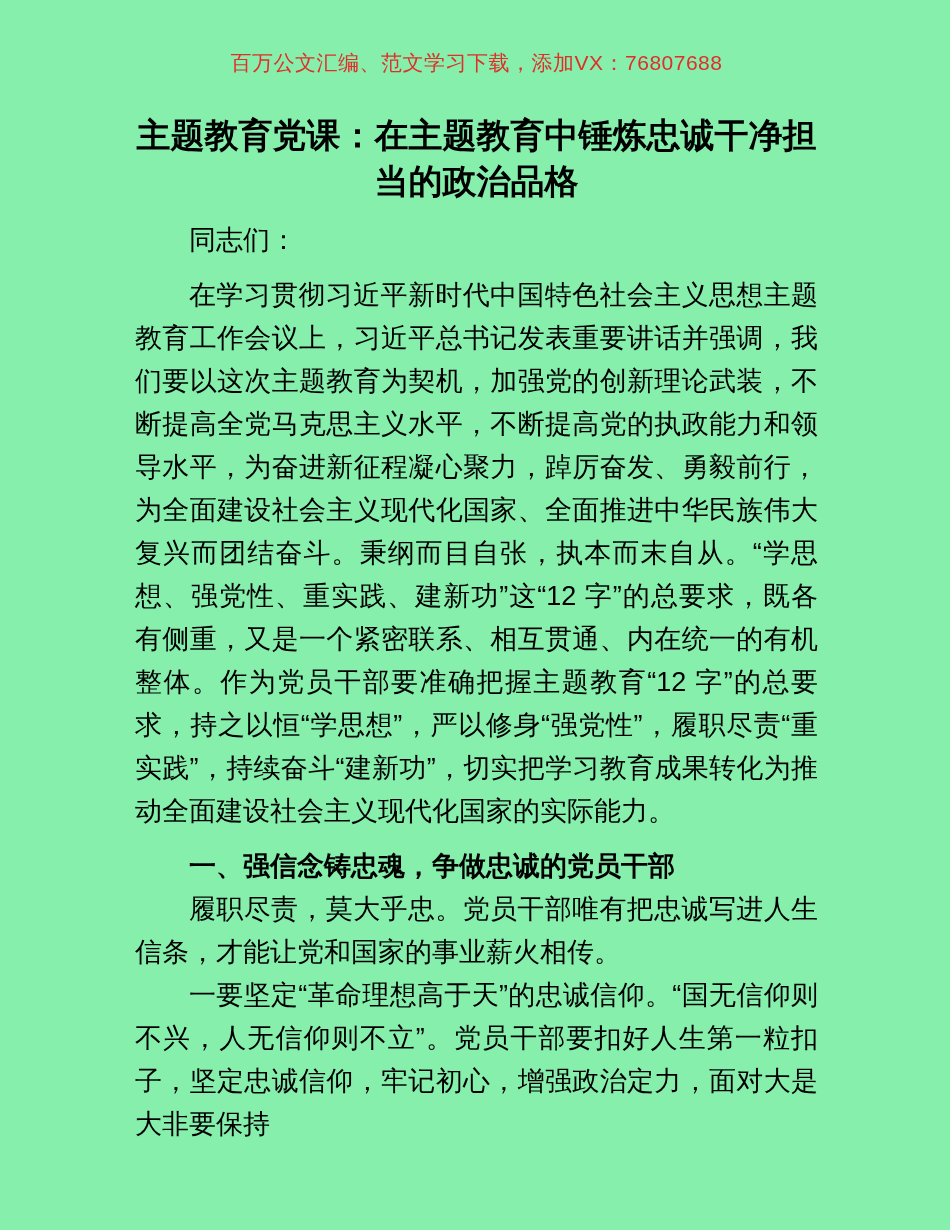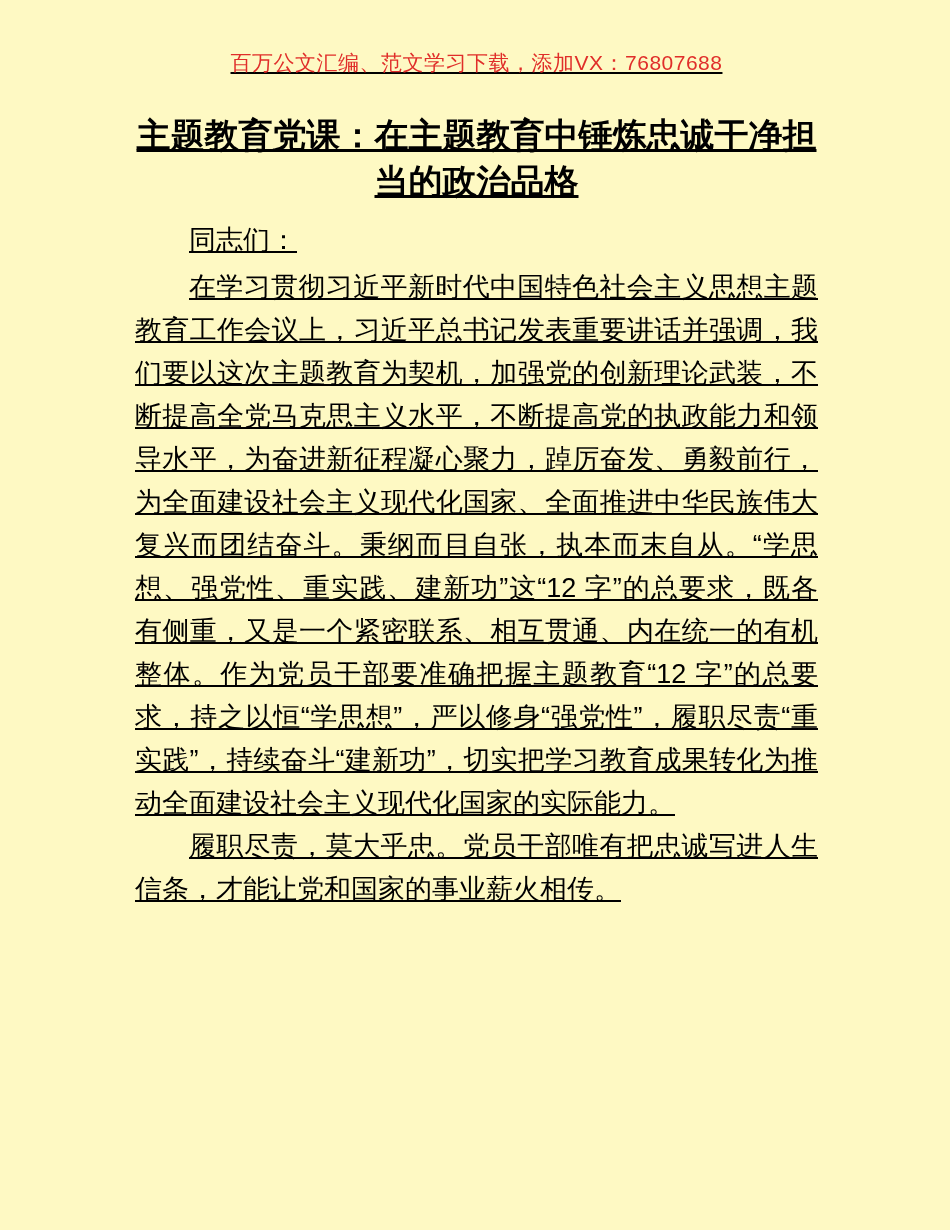--- a/index.html
+++ b/index.html
@@ -28,21 +28,21 @@
   }
   .doc-title {
     margin: 36px 0 15px 0;
     font-size: 34px;
     font-weight: 700;
     line-height: 46px;
     text-align: center;
     color: #000000;
   }
   .salutation {
-    margin: 8px 0 4px 0;
+    margin: 8px 0 12px 0;
     font-size: 27px;
     line-height: 43px;
     text-indent: 2em;
   }
   .body-para {
     margin: 0 0 0 0;
     font-size: 27px;
     line-height: 43px;
     text-indent: 2em;
     text-align: justify;
@@ -52,27 +52,29 @@
     margin: 12px 0 0 0;
     font-size: 27px;
     line-height: 43px;
     text-indent: 2em;
     font-weight: 700;
   }
 </style>
 </head>
 <body>
 
-<div class="page" style="background: #fef9c3; text-decoration: underline;">
+<div class="page" style="background: #86efac;">
 
   <div class="header-note" style="color: rgb(224, 46, 42);">百万公文汇编、范文学习下载，添加VX：76807688</div>
 
   <h1 class="doc-title">主题教育党课：在主题教育中锤炼忠诚干净担当的政治品格</h1>
 
   <p class="salutation">同志们：</p>
 
   <p class="body-para">在学习贯彻习近平新时代中国特色社会主义思想主题教育工作会议上，习近平总书记发表重要讲话并强调，我们要以这次主题教育为契机，加强党的创新理论武装，不断提高全党马克思主义水平，不断提高党的执政能力和领导水平，为奋进新征程凝心聚力，踔厉奋发、勇毅前行，为全面建设社会主义现代化国家、全面推进中华民族伟大复兴而团结奋斗。秉纲而目自张，执本而末自从。“学思想、强党性、重实践、建新功”这“12 字”的总要求，既各有侧重，又是一个紧密联系、相互贯通、内在统一的有机整体。作为党员干部要准确把握主题教育“12 字”的总要求，持之以恒“学思想”，严以修身“强党性”，履职尽责“重实践”，持续奋斗“建新功”，切实把学习教育成果转化为推动全面建设社会主义现代化国家的实际能力。</p>
 
+  <h2 class="section-heading">一、强信念铸忠魂，争做忠诚的党员干部</h2>
 
   <p class="body-para">履职尽责，莫大乎忠。党员干部唯有把忠诚写进人生信条，才能让党和国家的事业薪火相传。</p>
 
+  <p class="body-para">一要坚定“革命理想高于天”的忠诚信仰。“国无信仰则不兴，人无信仰则不立”。党员干部要扣好人生第一粒扣子，坚定忠诚信仰，牢记初心，增强政治定力，面对大是大非要保持</p>
 
 </div>
 
 </body></html>

